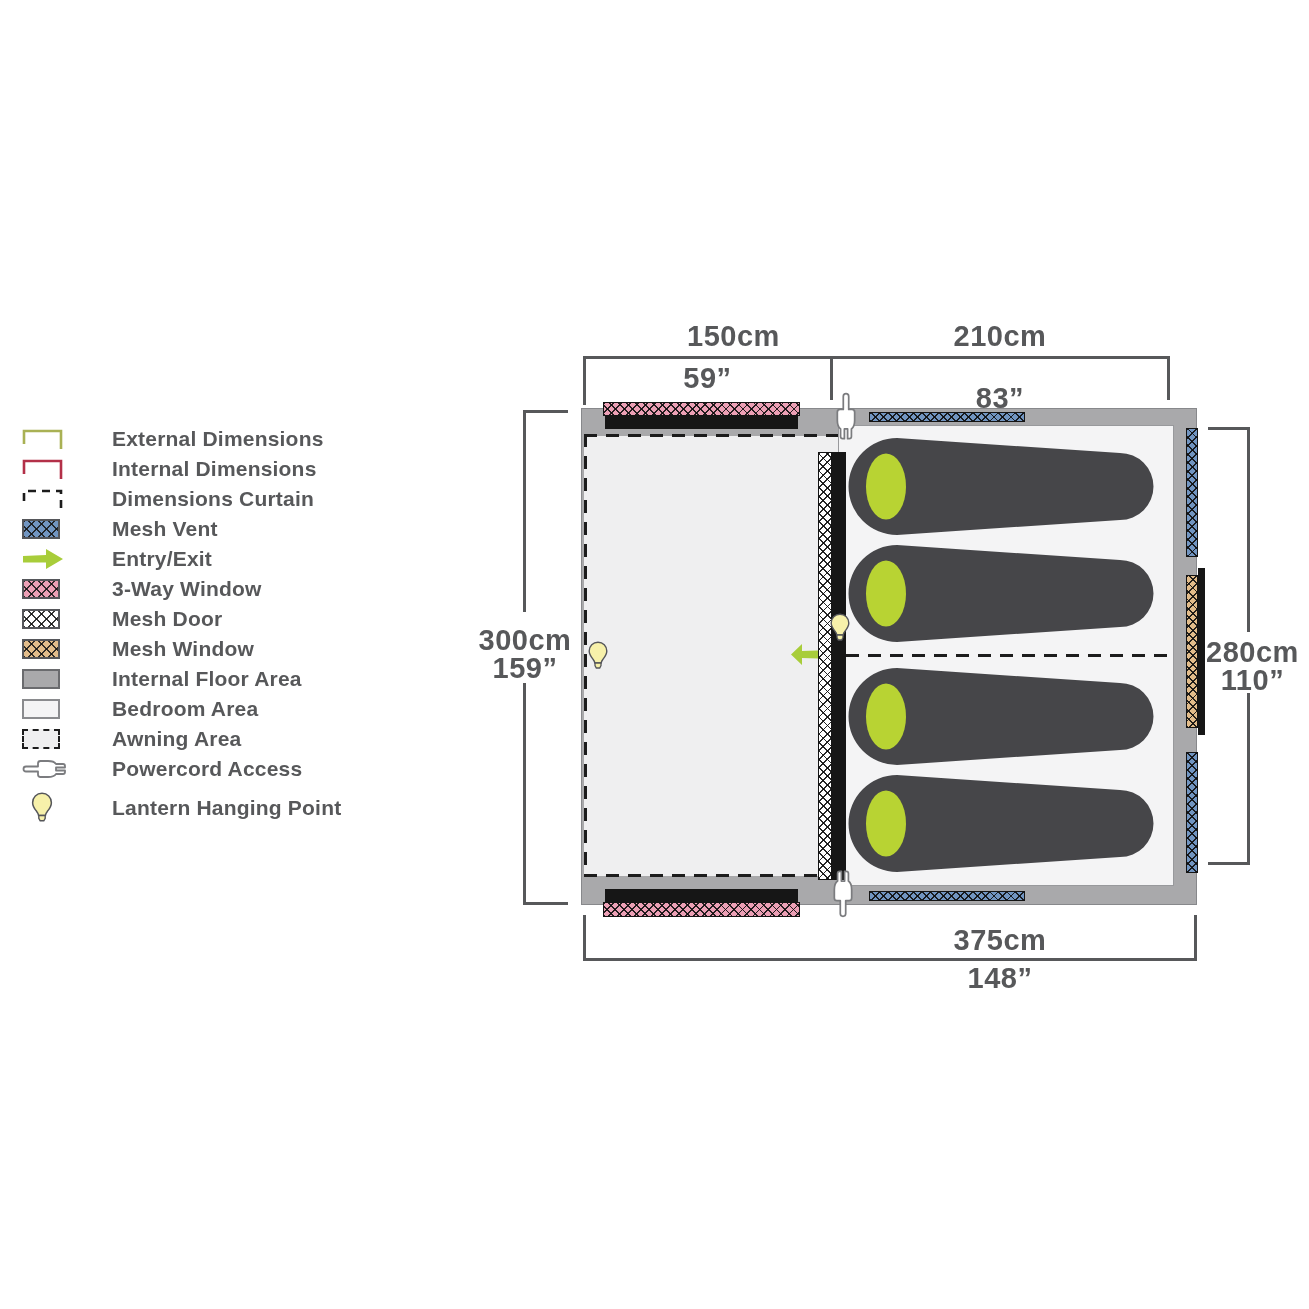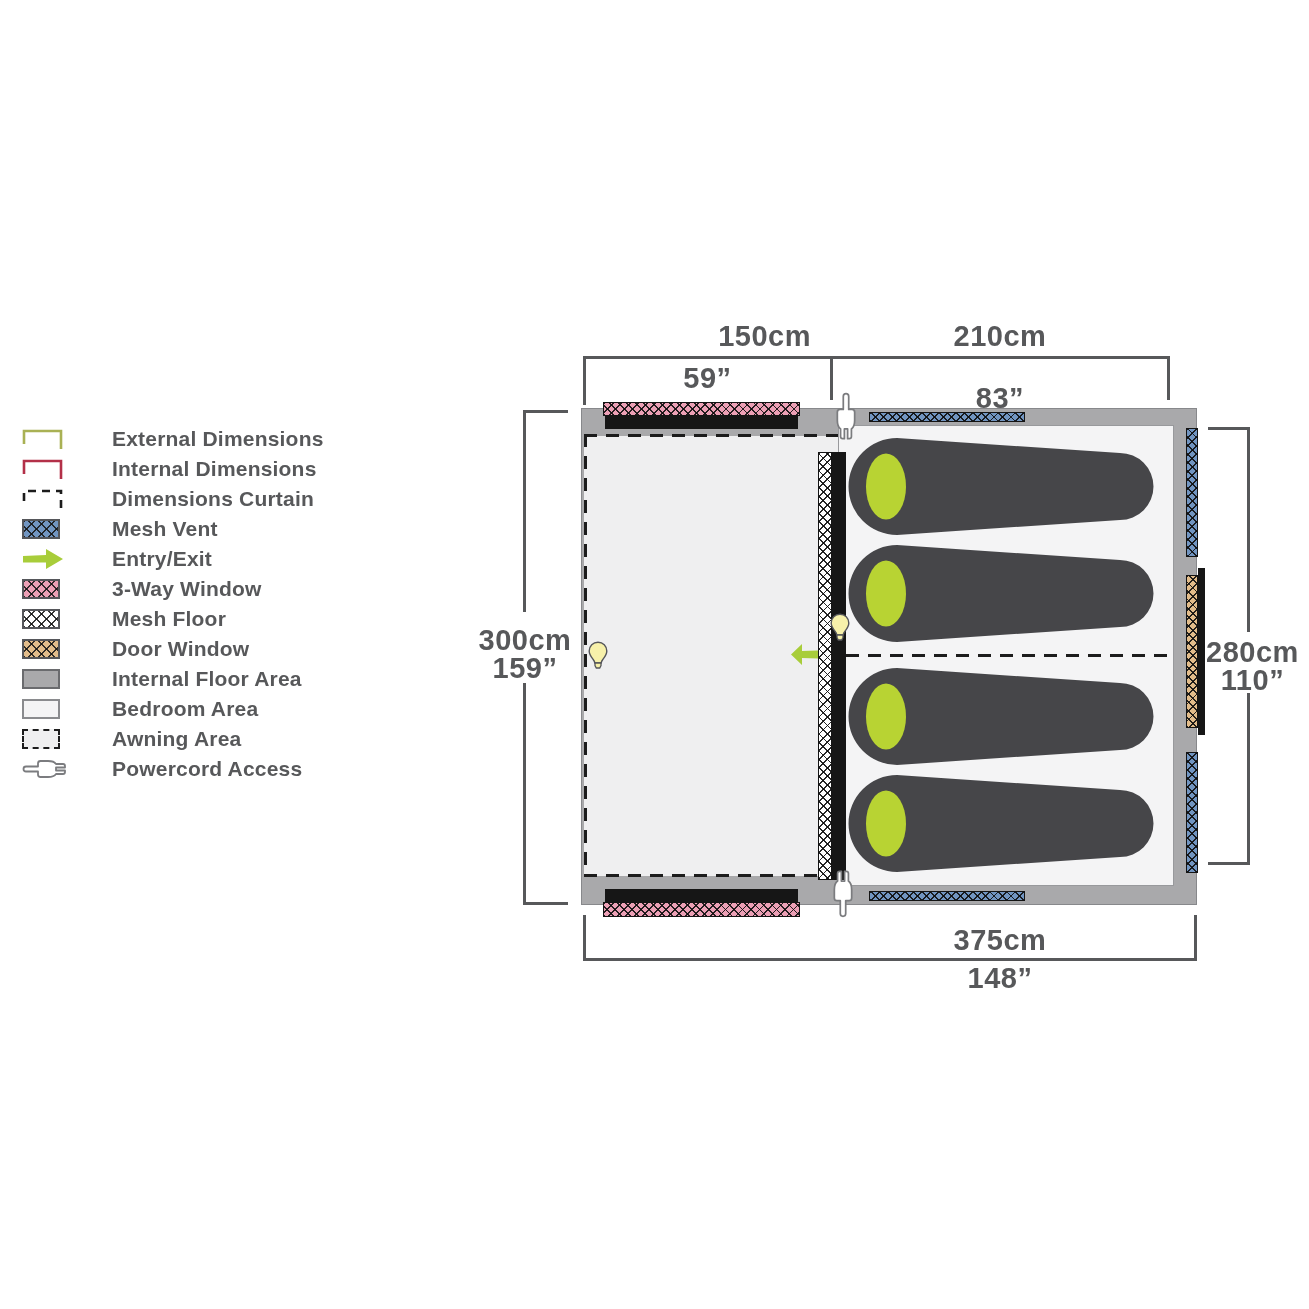--- a/index.html
+++ b/index.html
@@ -116,28 +116,28 @@
     <span class="ic">
         <span class="sw hatch sw-pink"></span>
       </span>
     <span class="llab">3-Way Window</span>
   </div>
 
   <div class="lrow">
     <span class="ic">
         <span class="sw hatch sw-white"></span>
       </span>
-    <span class="llab">Mesh Floor</span>
+    <span class="llab">Mesh Door</span>
   </div>
 
   <div class="lrow">
     <span class="ic">
         <span class="sw hatch sw-tan"></span>
       </span>
-    <span class="llab">Door Window</span>
+    <span class="llab">Mesh Window</span>
   </div>
 
 
   <div class="lrow">
     <span class="ic">
         <span class="sw sw-gray"></span>
       </span>
     <span class="llab">Internal Floor Area</span>
   </div>
 
@@ -157,20 +157,29 @@
 
   <div class="lrow">
     <span class="ic">
       <svg width="46" height="24" viewBox="0 0 46 24">
         <path d="M4,9.5 L16,9.5 L16,6.5 Q16,4 18.5,4 L26,4 Q32,4 34,7 L41,7 Q43,7 43,9 L43,10.5 L34,10.5 L34,13.5 L43,13.5 L43,15 Q43,17 41,17 L34,17 Q32,20 26,20 L18.5,20 Q16,20 16,17.5 L16,14.5 L4,14.5 Q1.5,14.5 1.5,12 Q1.5,9.5 4,9.5 Z" fill="#ffffff" stroke="#7b7c7f" stroke-width="1.8" stroke-linejoin="round"></path>
       </svg>
     </span>
     <span class="llab">Powercord Access</span>
   </div>
 
+  <div class="lrow tall">
+    <span class="ic">
+      <svg width="24" height="32" viewBox="0 0 22 30">
+        <path d="M11,1.2 C6,1.2 2.2,5 2.2,10 c0,3.6 2,6 3.8,8.2 1,1.2 1.6,2.2 1.8,3.8 L14.2,22 c0.2,-1.6 0.8,-2.6 1.8,-3.8 1.8,-2.2 3.8,-4.6 3.8,-8.2 0,-5 -3.8,-8.8 -8.8,-8.8 Z" fill="#f7f1aa" stroke="#55565a" stroke-width="1.4"></path>
+        <path d="M8,22 h6 v2.6 l-1.3,2.4 h-3.4 L8,24.6 Z" fill="#f7f1aa" stroke="#55565a" stroke-width="1.3"></path>
+      </svg>
+    </span>
+    <span class="llab">Lantern Hanging Point</span>
+  </div>
 </div>
 
 <div id="plan" class="abs"></div>
 
 <div id="awning" class="abs"></div>
 <div id="bedroom" class="abs"></div>
 
 <div class="abs dash-h" style="left:584px;top:434px;width:254px;"></div>
 <div class="abs dash-v" style="left:584px;top:434px;height:443px;"></div>
 <div class="abs dash-h" style="left:584px;top:874px;width:254px;"></div>
@@ -235,21 +244,21 @@
 </svg>
 
 <div id="brk-150" class="abs olive"></div>
 <div id="brk-210" class="abs red"></div>
 <div id="brk-375" class="abs olive"></div>
 <div id="brk-300a" class="abs olive"></div>
 <div id="brk-300b" class="abs olive"></div>
 <div id="brk-280a" class="abs red"></div>
 <div id="brk-280b" class="abs red"></div>
 
-<div class="abs dim-lab" style="left:576px;top:322px;width:235px;text-align:right;">150cm</div>
+<div class="abs dim-lab" style="left:616px;top:322px;width:235px;">150cm</div>
 <div class="abs dim-lab" style="left:590px;top:364px;width:235px;">59”</div>
 
 <div class="abs dim-lab" style="left:830px;top:322px;width:340px;">210cm</div>
 <div class="abs dim-lab" style="left:830px;top:364px;width:340px;margin-top:20px;">83”</div>
 
 <div class="abs dim-lab" style="left:455px;top:626px;width:140px;">300cm</div>
 <div class="abs dim-lab" style="left:455px;top:654px;width:140px;">159”</div>
 
 <div class="abs dim-lab" style="left:1185px;top:638px;width:135px;">280cm</div>
 <div class="abs dim-lab" style="left:1185px;top:666px;width:135px;">110”</div>

